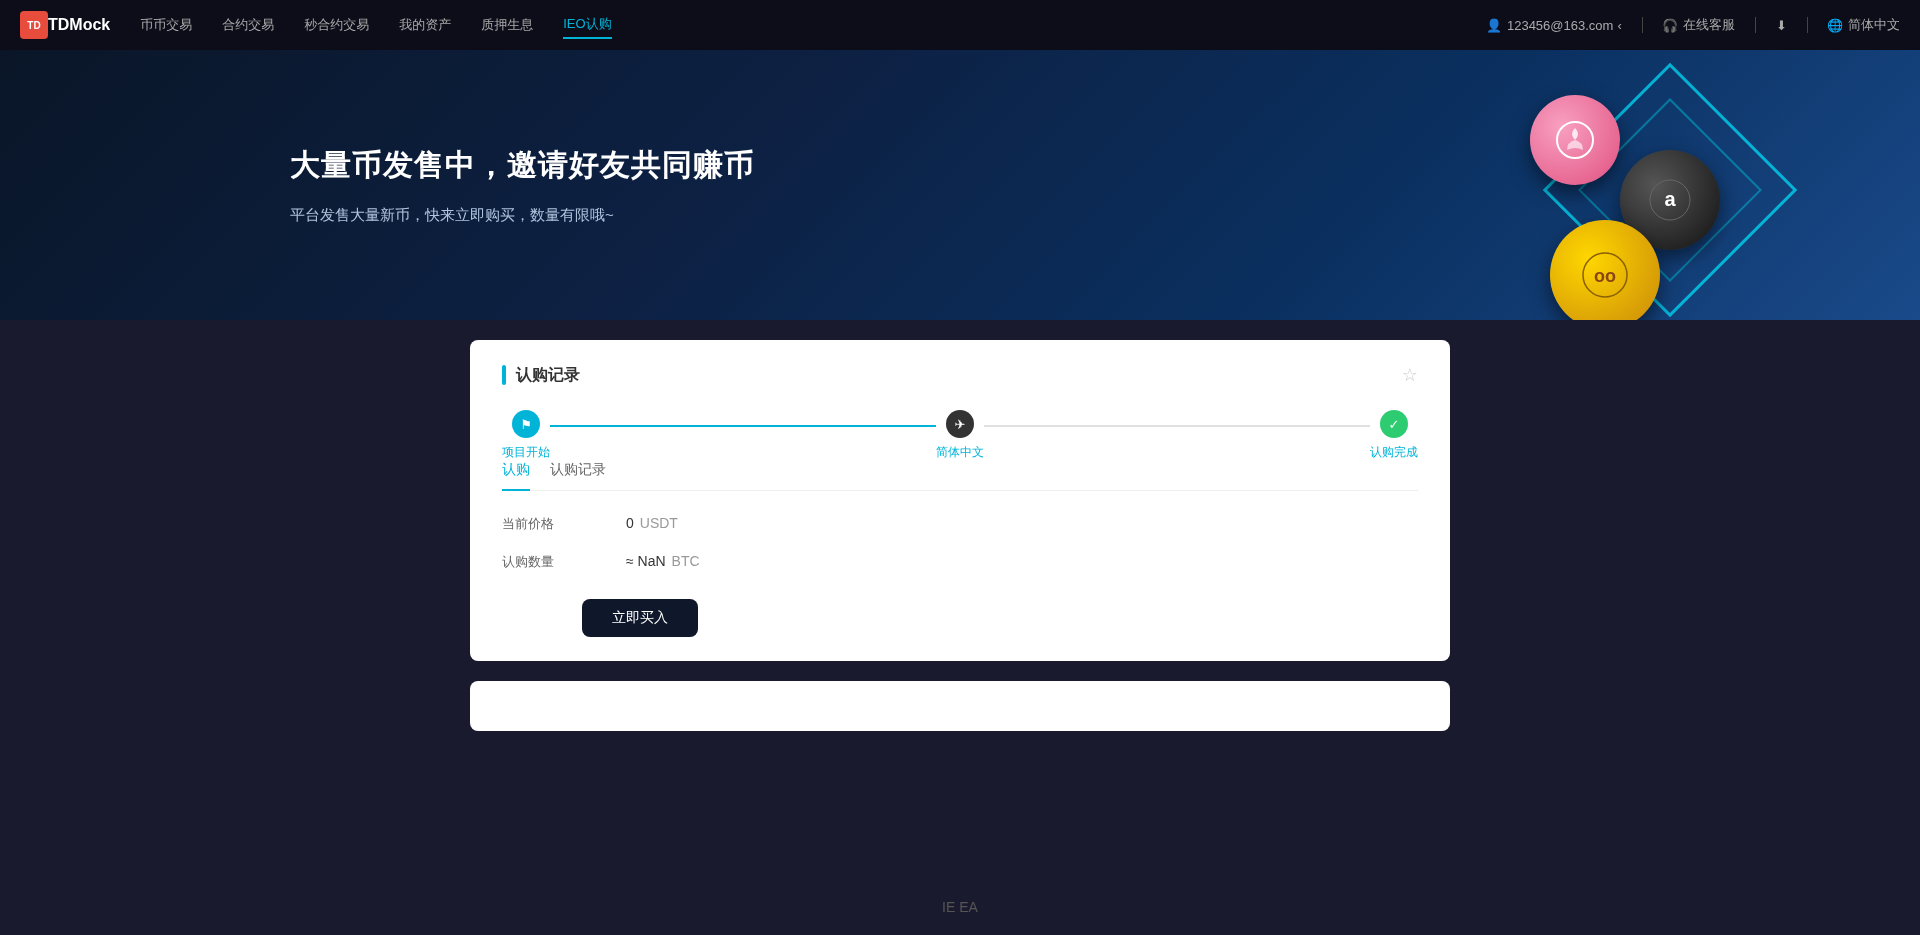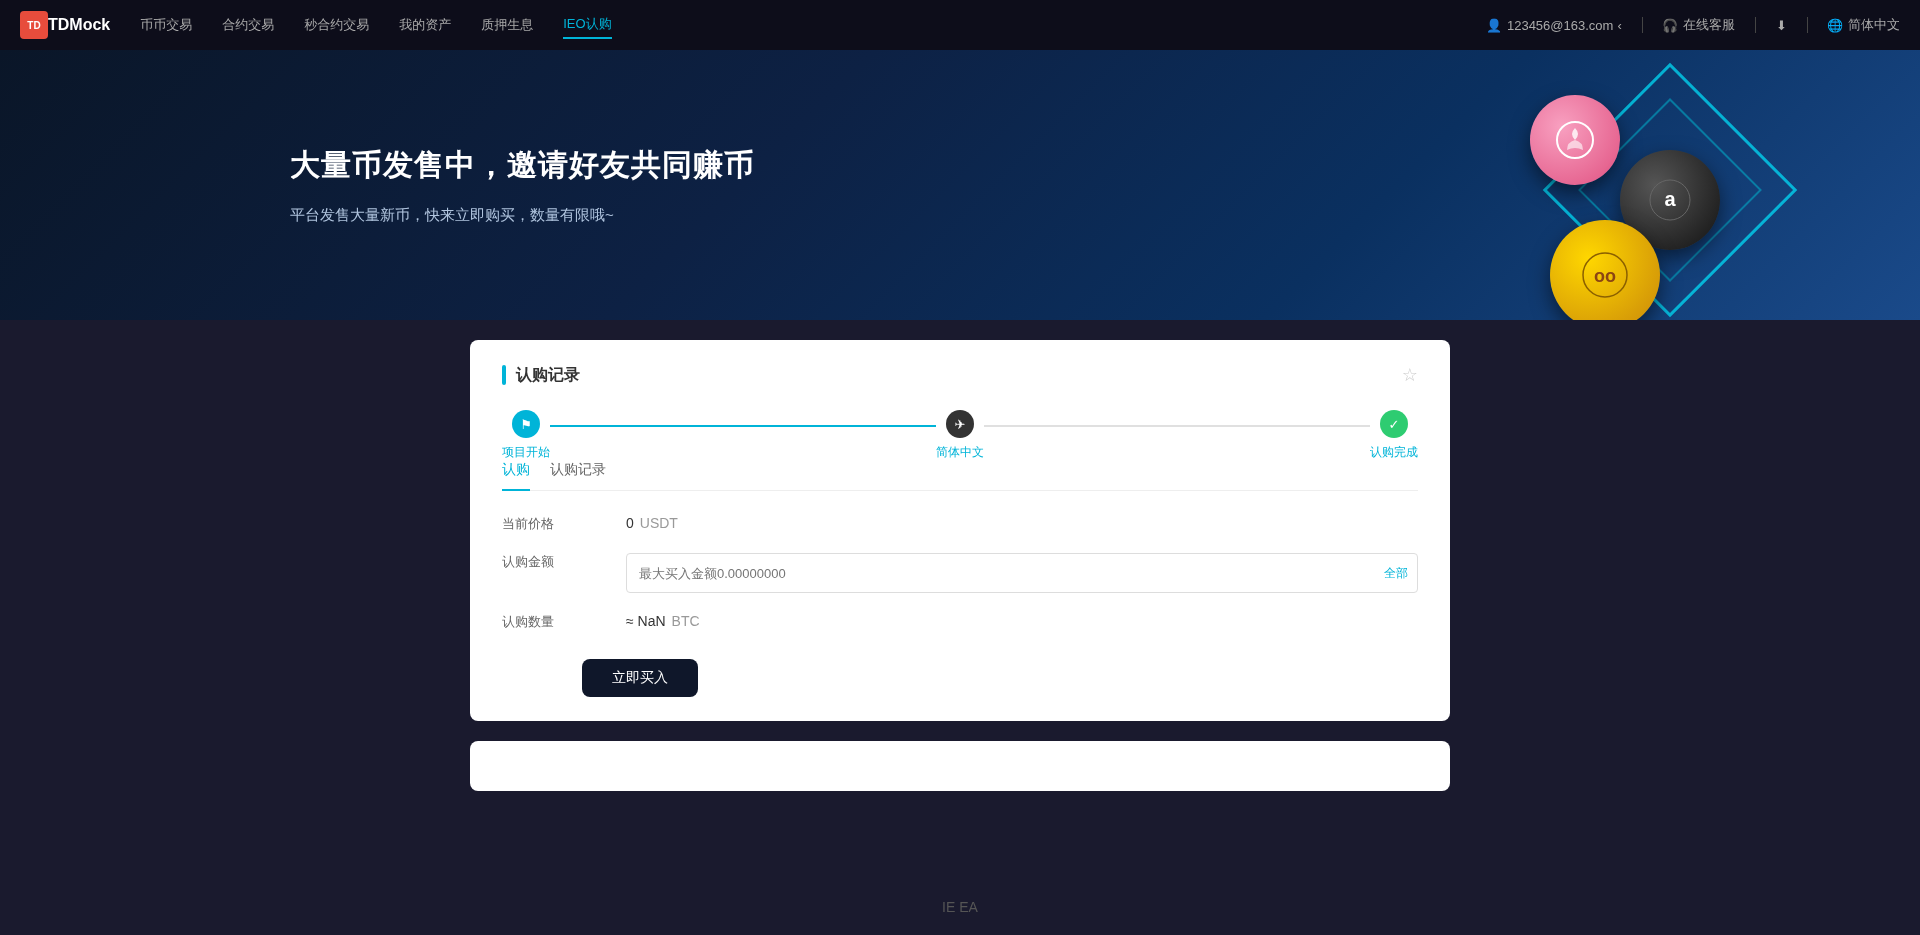--- a/index.html
+++ b/index.html
@@ -482,27 +482,20 @@
 
     
     <div class="form-row">
       <span class="form-label">当前价格</span>
       <div class="form-value">
         <span class="price-num">0</span>
         <span class="unit">USDT</span>
       </div>
     </div>
 
-    <div class="form-row">
-      <span class="form-label">认购金额</span>
-      <div class="input-wrapper">
-        <input type="text" class="form-input" placeholder="最大买入金额0.00000000" style="">
-        <span class="input-suffix">全部</span>
-      </div>
-    </div>
 
     <div class="form-row">
       <span class="form-label">认购数量</span>
       <div class="form-value">
         <span class="quantity-value">≈ NaN</span>
         <span class="unit">BTC</span>
       </div>
     </div>
 
     

